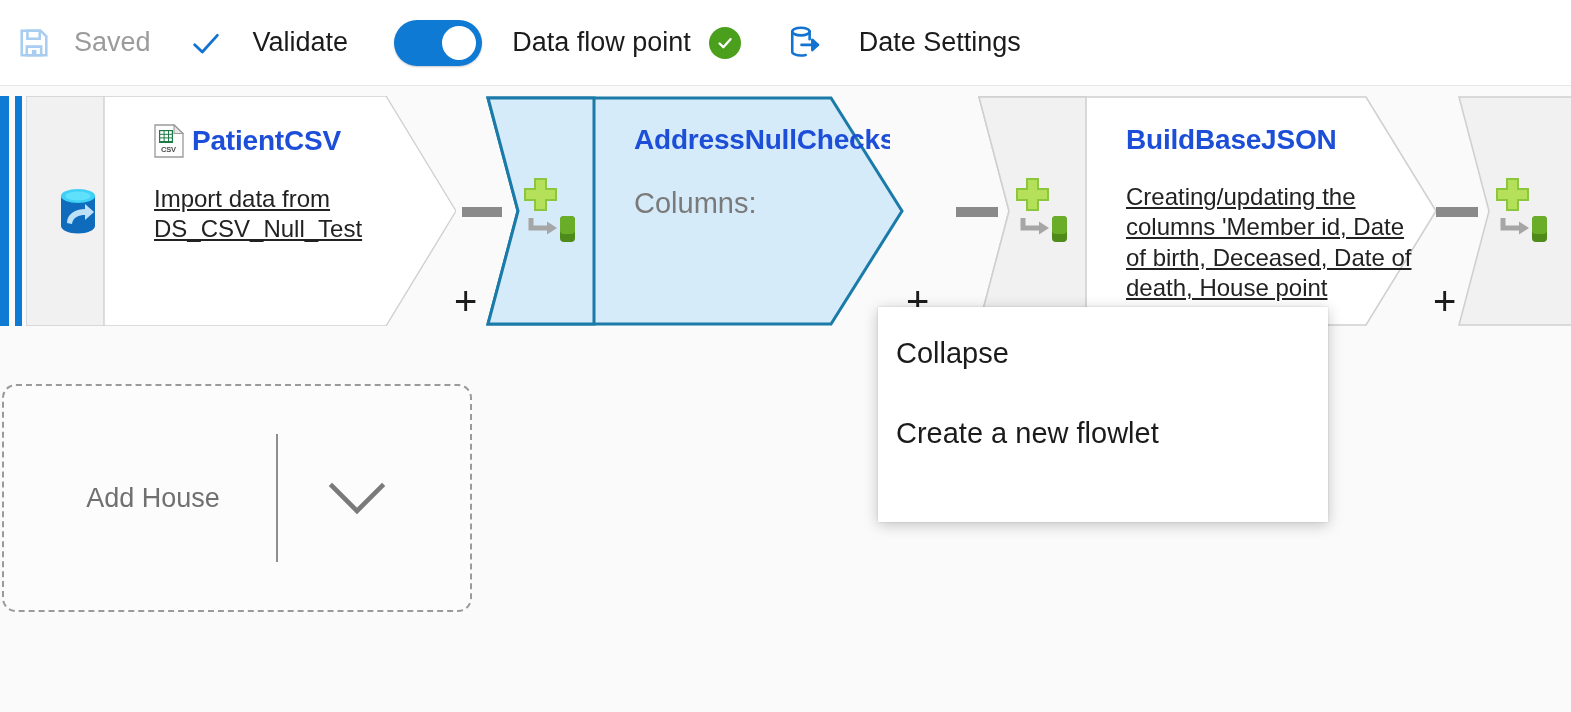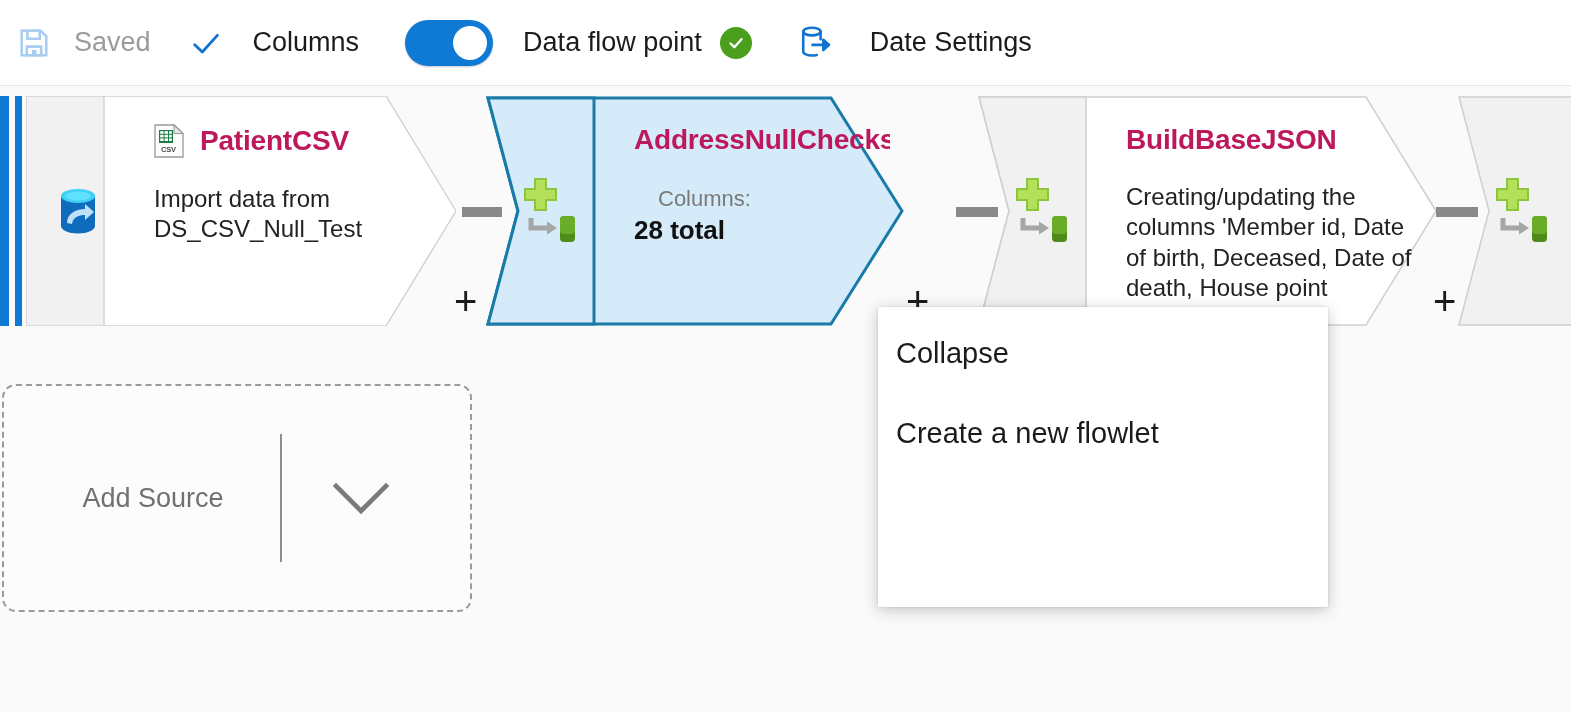--- a/index.html
+++ b/index.html
@@ -78,27 +78,27 @@
   }
   .node.src .iconcol{width:104px;}
 
   .node .body{
     position:absolute;top:0;bottom:0;
     padding:28px 0 0 24px;
     box-sizing:border-box;
     overflow:hidden;
   }
   .node .title{
-    font-size:28px;font-weight:bold;color:#be185d;letter-spacing:-.2px;
-    display:flex;align-items:center;gap:16px;white-space:nowrap;
+    font-size:28px;font-weight:bold;color:#1d4ed8;letter-spacing:-.2px;
+    display:flex;align-items:center;gap:8px;white-space:nowrap;
   }
   .node .desc{
-    margin-top:26px;font-size:24px;line-height:1.27;color:#222;max-width:330px;
-  }
-  .node .meta-k{margin-top:30px;font-size:22px;color:#7a7a7a;line-height:1.2;margin-left:24px;}
+    margin-top:26px;font-size:24px;line-height:1.27;color:#222;max-width:330px;text-decoration:underline;
+  }
+  .node .meta-k{margin-top:30px;font-size:29px;color:#7a7a7a;line-height:1.2;}
   .node .meta-v{font-size:26px;font-weight:bold;color:#111;line-height:1.25;margin-top:2px;}
 
   
   .conn{position:absolute;height:10px;background:#8a8a8a;top:121px;}
 
   
   .plus{
     position:absolute;font-size:40px;line-height:1;color:#1b1b1b;font-weight:300;
     font-family:"Liberation Sans", sans-serif;
   }
@@ -114,21 +114,21 @@
     display:flex;align-items:center;justify-content:center;
     box-sizing:border-box;
   }
   .addsrc .txt{font-size:27px;color:#707070;margin-right:56px;}
   .addsrc .sep{width:2px;height:128px;background:#8e8e8e;}
   .addsrc .chev{margin-left:48px;}
   .addsrc .chev svg{width:62px;height:40px;display:block;}
 
   
   .ctxmenu{
-    position:absolute;left:878px;top:221px;width:450px;height:300px;
+    position:absolute;left:878px;top:221px;width:450px;height:215px;
     background:#ffffff;
     box-shadow:0 3px 14px rgba(0,0,0,.22), 0 0 2px rgba(0,0,0,.14);
     padding-top:6px;box-sizing:border-box;
     z-index:40;
   }
   .ctxmenu .mi{
     height:80px;display:flex;align-items:center;padding-left:18px;
     font-size:29px;color:#1b1b1b;box-sizing:border-box;cursor:default;
   }
 </style>
@@ -152,21 +152,21 @@
 
   <span class="gap-b"></span>
 
   <div class="tb-item">
     <span>
       <svg class="icon-check" viewBox="0 0 24 24" fill="none" stroke="#1273d1" stroke-width="2" stroke-linecap="round" stroke-linejoin="round">
         <path d="M4 13.2 L9.4 18.4 L20 6.6"></path>
       </svg>
     </span>
     <span class="gap-c"></span>
-    <span class="tb-label">Columns</span>
+    <span class="tb-label">Validate</span>
   </div>
 
   <span class="gap-d"></span>
 
   <div class="tb-item">
     <div class="toggle">
       <div class="knob"></div>
     </div>
     <span class="gap-c"></span>
     <span class="tb-label">Data flow point</span>
@@ -262,21 +262,20 @@
         <path d="M30,45.5 L40,52 L30,58.5 Z" fill="#a6a6a6"></path>
         <rect x="43" y="40" width="15" height="26" rx="4" fill="#4e8b1b"></rect>
         <rect x="43" y="40" width="15" height="18" rx="4" fill="#6aad28"></rect>
       </svg>
     </div>
     <div class="body" style="left:124px;width:280px;">
       <div class="title">
         <span>AddressNullChecks</span>
       </div>
       <div class="meta-k">Columns:</div>
-      <div class="meta-v">28 total</div>
     </div>
     <span class="plus" style="left:420px;top:185px;">+</span>
   </div>
 
   <div class="conn" style="left:956px;width:42px;"></div>
 
   <div class="node" id="node3" style="left:978px;width:460px;">
     <div class="shape">
       <svg viewBox="0 0 460 230" preserveAspectRatio="none">
         <path d="M1,1 H388 L458,115 L388,229 H1 L31,115 Z" fill="#ffffff" stroke="#d0d0d0" stroke-width="1.6"></path>
@@ -316,21 +315,21 @@
         <path d="M19,4 h9 v10 h10 v9 h-10 v10 h-9 v-10 h-10 v-9 h10 z" fill="#b5e05a"></path>
         <path d="M14,42 v10 h20" stroke="#a6a6a6" stroke-width="5" fill="none"></path>
         <path d="M30,45.5 L40,52 L30,58.5 Z" fill="#a6a6a6"></path>
         <rect x="43" y="40" width="15" height="26" rx="4" fill="#4e8b1b"></rect>
         <rect x="43" y="40" width="15" height="18" rx="4" fill="#6aad28"></rect>
       </svg>
     </div>
   </div>
 
   <div class="addsrc">
-    <span class="txt">Add Source</span>
+    <span class="txt">Add House</span>
     <span class="sep"></span>
     <span class="chev">
       <svg viewBox="0 0 62 40" fill="none" stroke="#7a7a7a" stroke-width="4.6" stroke-linecap="square">
         <path d="M6 8 L31 33 L56 8"></path>
       </svg>
     </span>
   </div>
 
   <div class="ctxmenu">
     <div class="mi">

